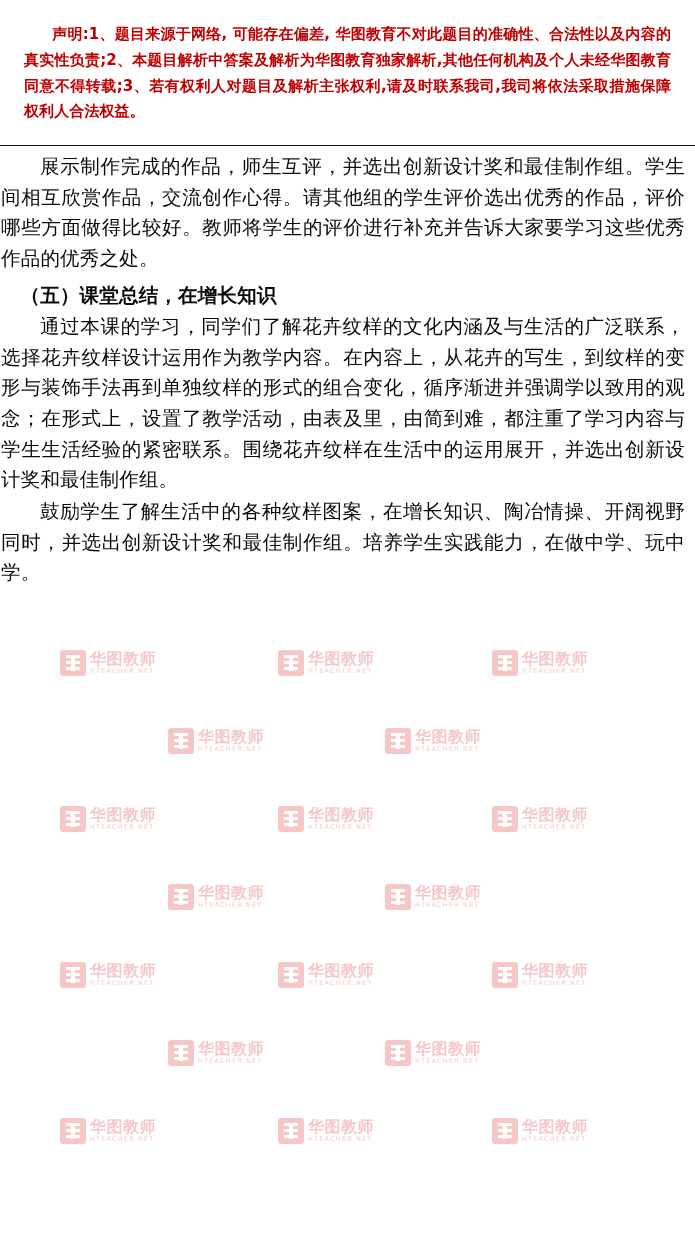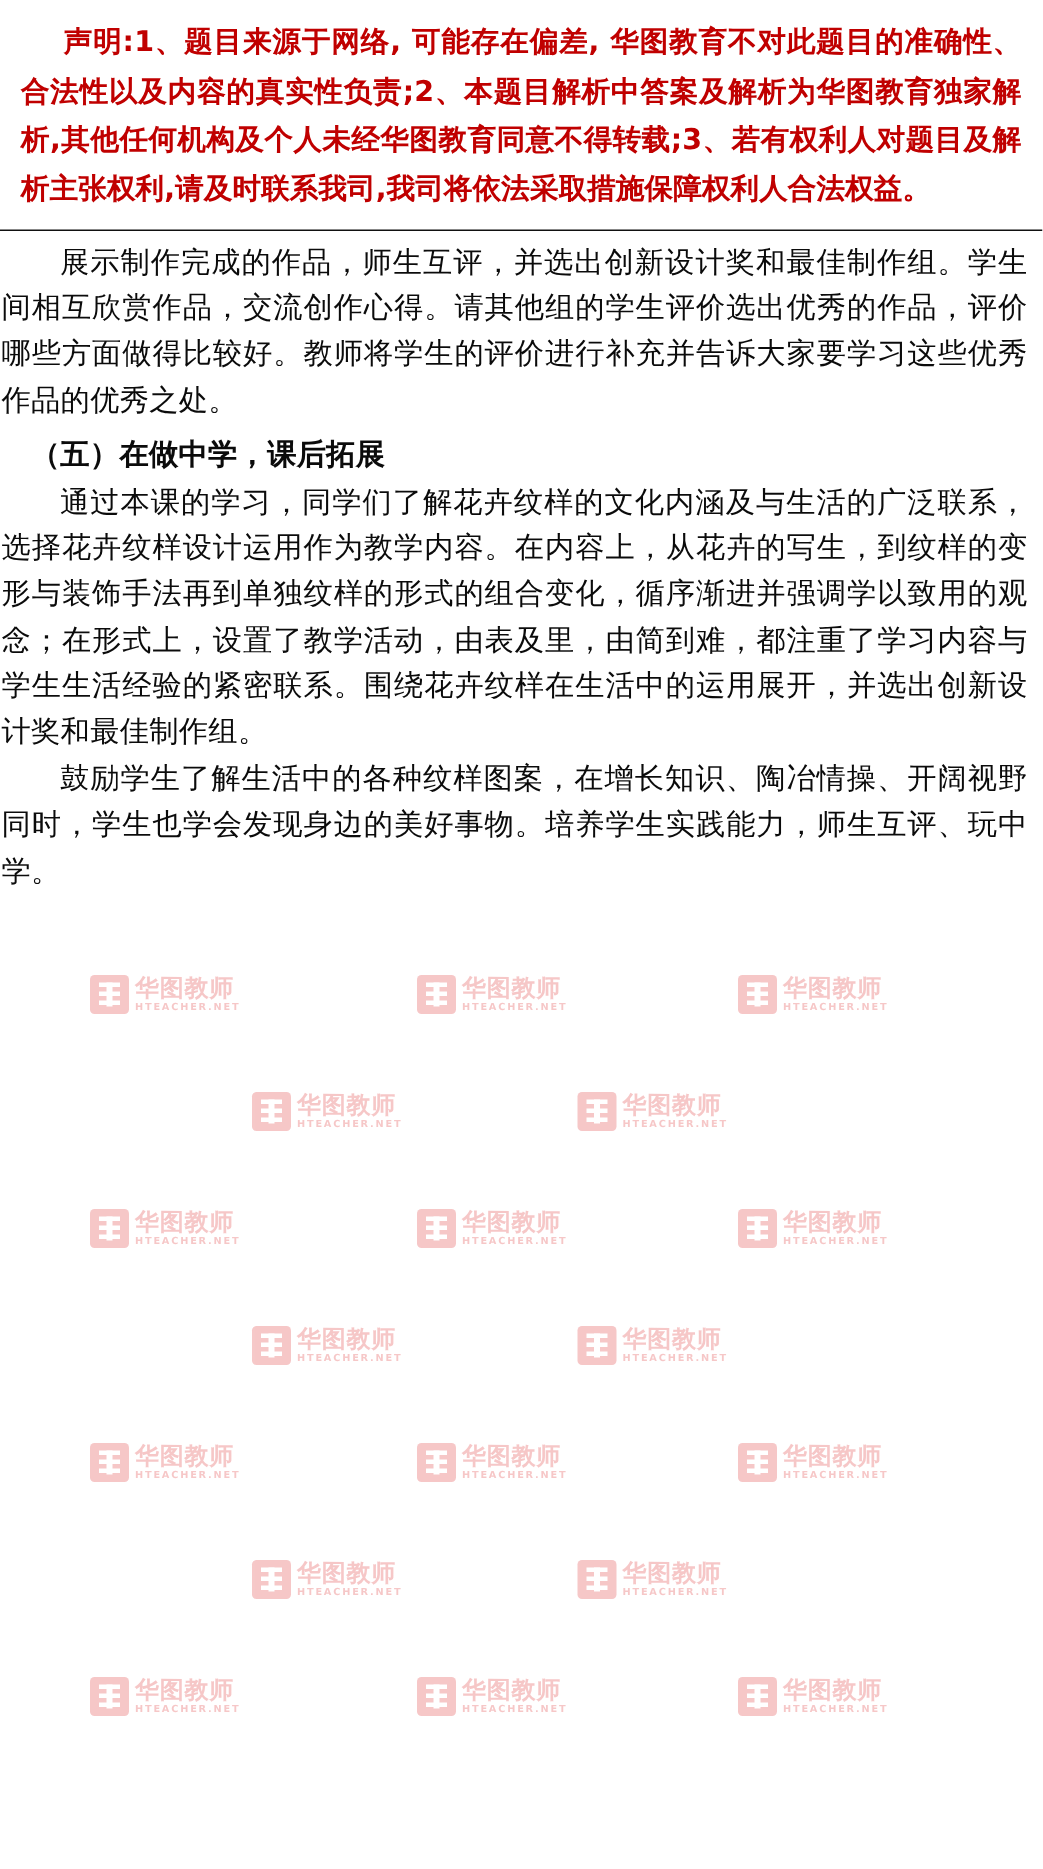--- a/index.html
+++ b/index.html
@@ -17,25 +17,25 @@
 
   
   #disclaimer {
     position: relative;
     box-sizing: border-box;
     padding: 10px 12px 8px 12px;
     border-bottom: 1.5px solid #111111;
     z-index: 3;
   }
   #disclaimer p {
-    margin: 2px;
+    margin: 12px;
     color: #c00000;
     font-family: "DejaVu Sans", sans-serif;
     font-weight: bold;
-    font-size: 19px;
+    font-size: 15px;
     line-height: 1.72;
     text-align: justify;
     text-justify: inter-ideograph;
     letter-spacing: 0.1px;
   }
   #disclaimer .indent {
     display: inline-block;
     width: 28px;
   }
 
@@ -118,21 +118,20 @@
     font-weight: bold;
     font-size: 16px;
     letter-spacing: 0.5px;
   }
   .wm .wm-sub {
     display: block;
     color: #e2484a;
     font-family: "DejaVu Sans", sans-serif;
     font-size: 6.5px;
     letter-spacing: 1.2px;
-    font-weight: bold;
   }
 </style>
 </head>
 <body>
 
 <div id="watermarks">
     <div class="wm" style="left: 60px; top: 650px;">
       <span class="wm-badge"></span>
       <span class="wm-text">
         <span class="wm-main">华图教师</span>
@@ -259,16 +258,16 @@
       </span>
     </div>
   </div>
 
 <div id="disclaimer">
   <p><span class="indent"></span><span>声明:</span><span>1、题目来源于网络, 可能存在偏差, 华图教育不对此题目的准确性、合法性以及内容的真实性负责;2、本题目解析中答案及解析为华图教育独家解析,其他任何机构及个人未经华图教育同意不得转载;3、若有权利人对题目及解析主张权利,请及时联系我司,我司将依法采取措施保障权利人合法权益。</span></p>
 </div>
 
 <div id="doc-body">
   <p>展示制作完成的作品，师生互评，并选出创新设计奖和最佳制作组。学生间相互欣赏作品，交流创作心得。请其他组的学生评价选出优秀的作品，评价哪些方面做得比较好。教师将学生的评价进行补充并告诉大家要学习这些优秀作品的优秀之处。</p>
-  <p class="heading gap">（五）在做中学，课后拓展</p>
+  <p class="heading gap">（五）课堂总结，在增长知识</p>
   <p>通过本课的学习，同学们了解花卉纹样的文化内涵及与生活的广泛联系，选择花卉纹样设计运用作为教学内容。在内容上，从花卉的写生，到纹样的变形与装饰手法再到单独纹样的形式的组合变化，循序渐进并强调学以致用的观念；在形式上，设置了教学活动，由表及里，由简到难，都注重了学习内容与学生生活经验的紧密联系。围绕花卉纹样在生活中的运用展开，并选出创新设计奖和最佳制作组。</p>
-  <p>鼓励学生了解生活中的各种纹样图案，在增长知识、陶冶情操、开阔视野同时，学生也学会发现身边的美好事物。培养学生实践能力，师生互评、玩中学。</p>
+  <p>鼓励学生了解生活中的各种纹样图案，在增长知识、陶冶情操、开阔视野同时，并选出创新设计奖和最佳制作组。培养学生实践能力，在做中学、玩中学。</p>
 </div>
 
 </body></html>

